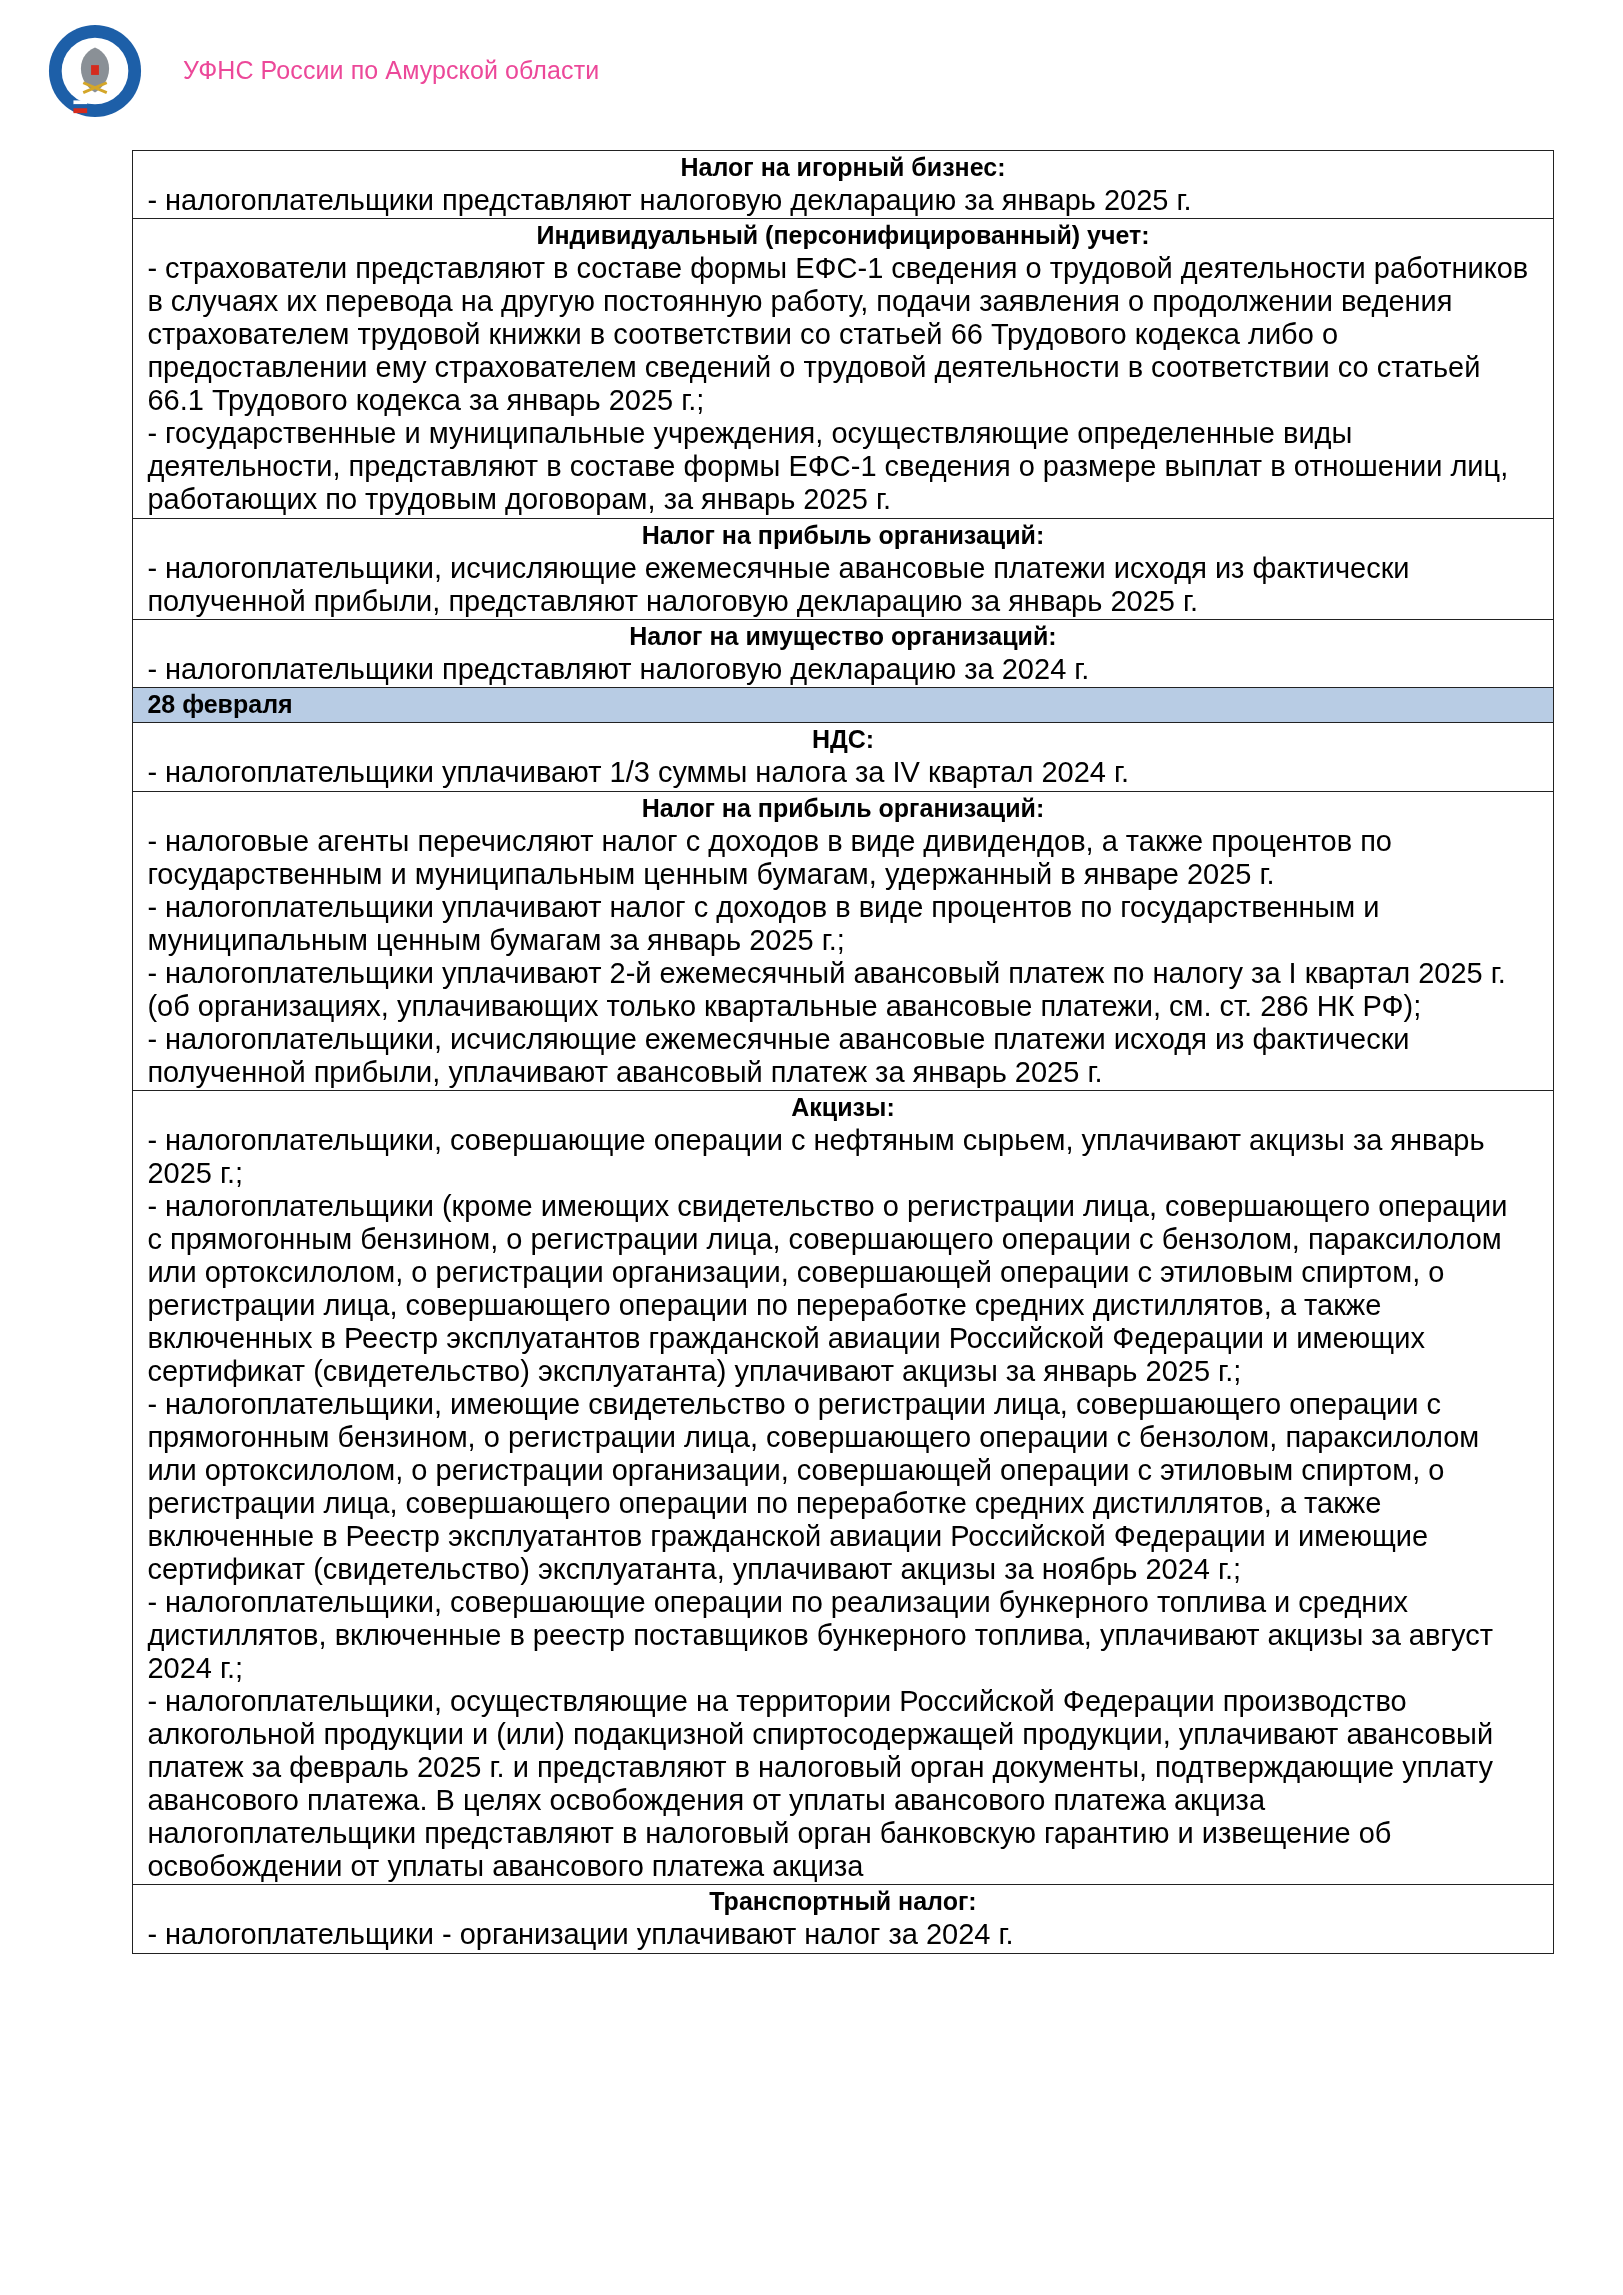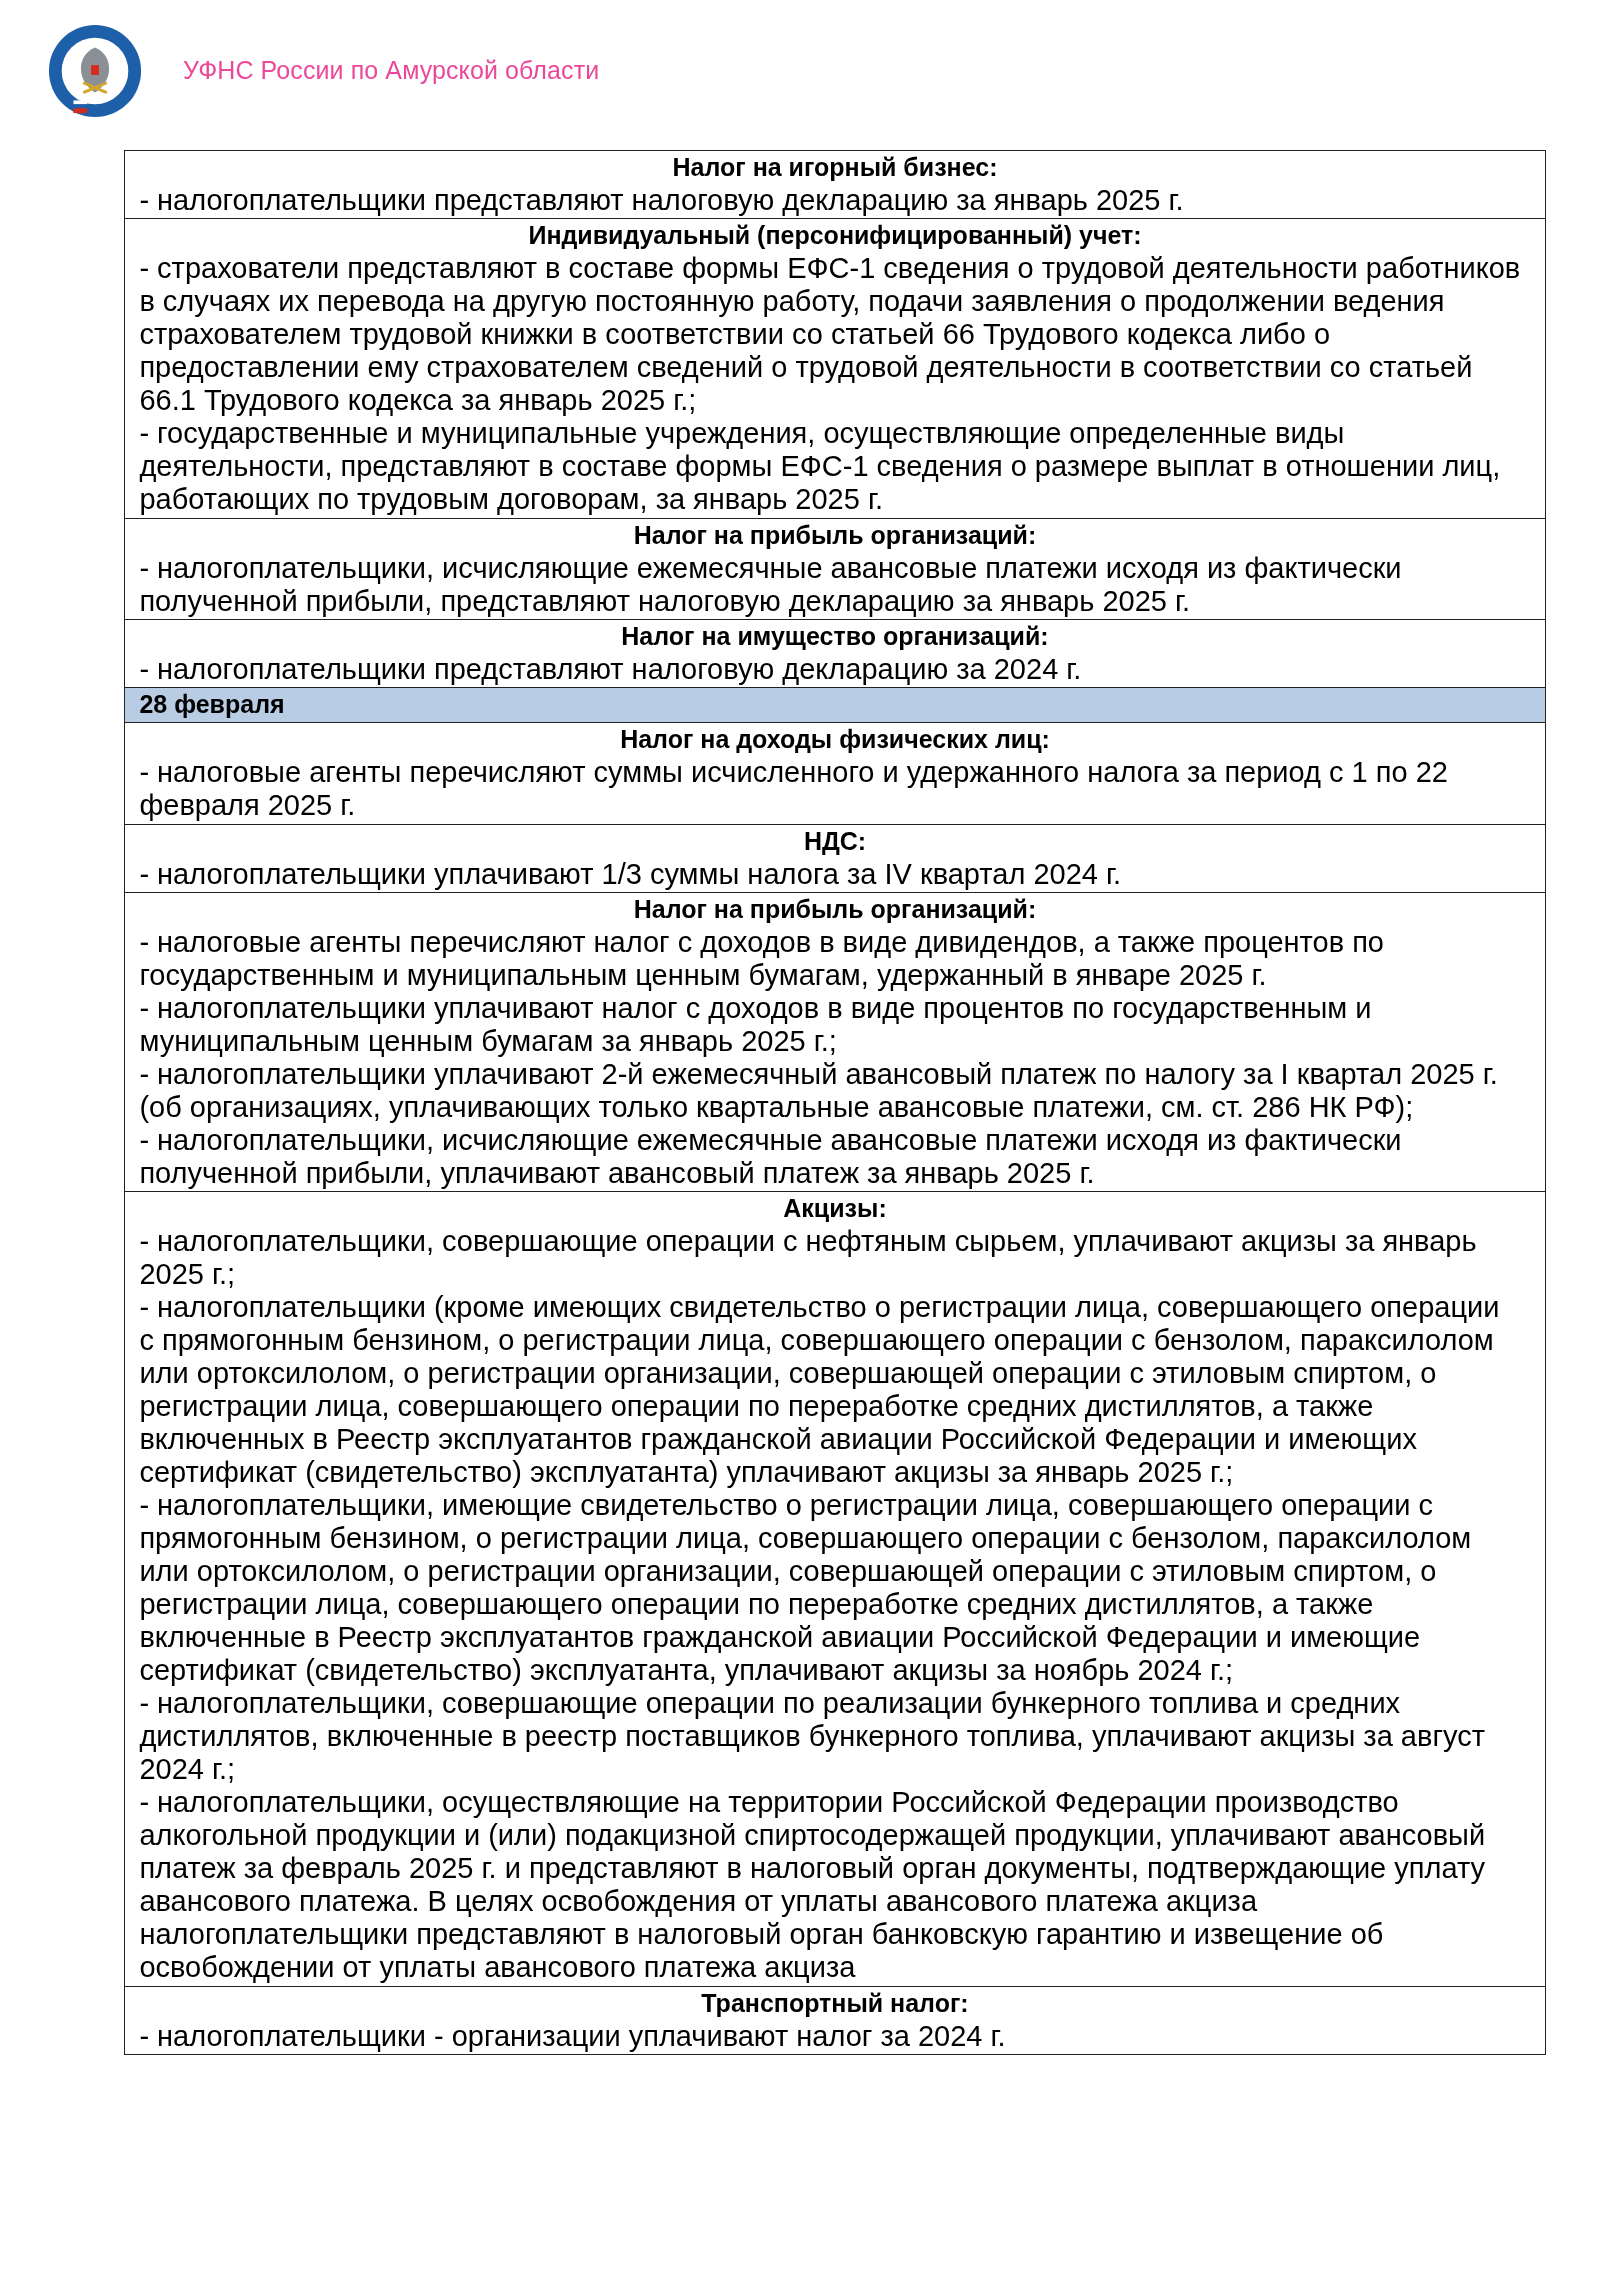--- a/index.html
+++ b/index.html
@@ -1,21 +1,21 @@
 <!DOCTYPE html>
 <html style="font-size:10.5px"><head>
 <meta charset="utf-8">
 <style>
   html, body { margin:0; padding:0; background:#ffffff; }
   body { width:1623px; height:2295px; position:relative; overflow:hidden;
          font-family:"Liberation Sans", "DejaVu Sans", sans-serif; color:#000; }
   .header { position:absolute; left:46px; top:18.3px; height:105px; display:flex; align-items:center; }
   .logo { width:98px; height:98px; margin-right:39px; }
   .org-name { font-size:25px; color:#ec4899; letter-spacing:0.1px; }
-  table.doc { position:absolute; left:124px; top:150px; width:1422px; border-collapse:collapse; }
+  table.doc { position:absolute; left:132px; top:150px; width:1422px; border-collapse:collapse; }
   table.doc td { border:1.6px solid #222; padding:0 14.4px 1.3px 14.4px; vertical-align:top; }
   .sec-title { font-weight:bold; text-align:center; font-size:25px; line-height:33px; }
   .line { font-size:29px; line-height:33px; }
   td.band { background:#b8cce4; text-align:left; font-weight:bold; font-size:25px; line-height:33px; }
 </style>
 </head>
 <body>
 
 <div class="header">
   <svg class="logo" viewBox="0 0 100 100">
@@ -63,27 +63,20 @@
         <td>
           <div class="sec-title">Налог на имущество организаций:</div>
           <div class="line">- налогоплательщики представляют налоговую декларацию за 2024 г.</div>
         </td>
       </tr>
       <tr>
         <td class="band">28 февраля</td>
       </tr>
       <tr>
         <td>
-          <div class="sec-title">Налог на доходы физических лиц:</div>
-          <div class="line">- налоговые агенты перечисляют суммы исчисленного и удержанного налога за период с 1 по 22</div>
-          <div class="line">февраля 2025 г.</div>
-        </td>
-      </tr>
-      <tr>
-        <td>
           <div class="sec-title">НДС:</div>
           <div class="line">- налогоплательщики уплачивают 1/3 суммы налога за IV квартал 2024 г.</div>
         </td>
       </tr>
       <tr>
         <td>
           <div class="sec-title">Налог на прибыль организаций:</div>
           <div class="line">- налоговые агенты перечисляют налог с доходов в виде дивидендов, а также процентов по</div>
           <div class="line">государственным и муниципальным ценным бумагам, удержанный в январе 2025 г.</div>
           <div class="line">- налогоплательщики уплачивают налог с доходов в виде процентов по государственным и</div>

